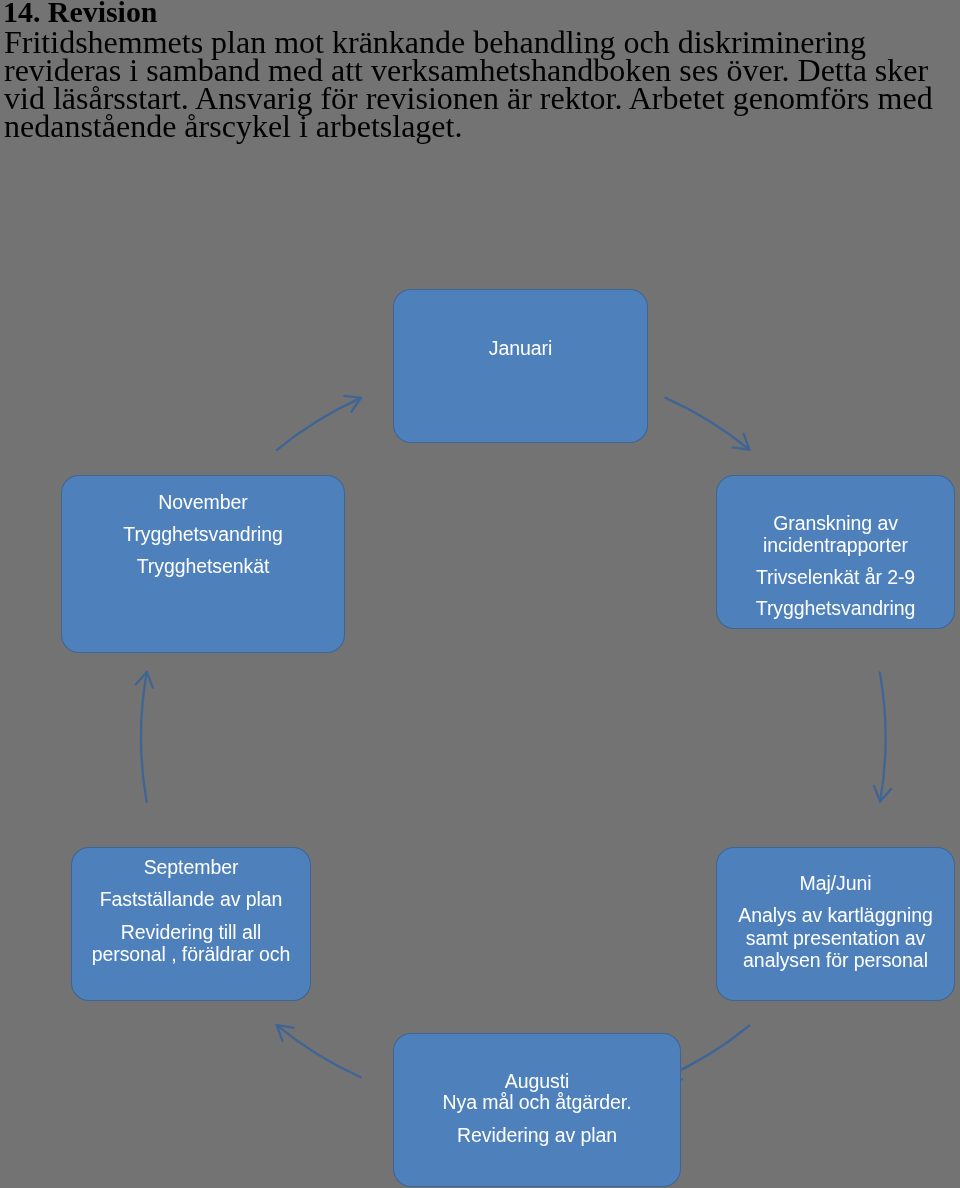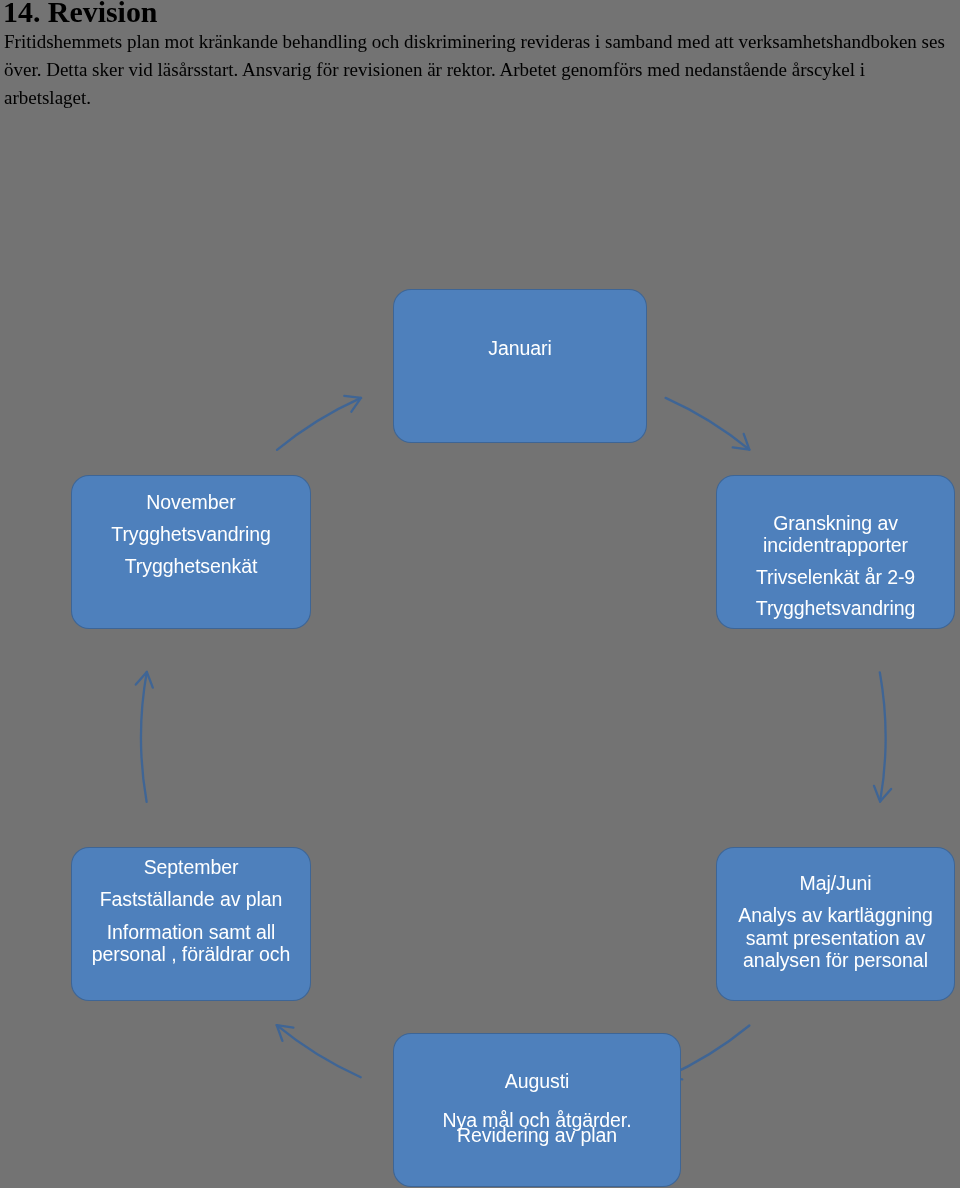--- a/index.html
+++ b/index.html
@@ -2,21 +2,21 @@
 <html><head>
 <meta charset="utf-8">
 <style>
   html,body{margin:0;padding:0;background:#ffffff;}
   body{width:960px;height:1188px;overflow:hidden;}
   .page{position:relative;width:960px;height:1188px;background:#737373;
         font-family:"Liberation Serif",serif;color:#000;
         -webkit-font-smoothing:antialiased;transform:translateZ(0);}
   .doc-title{position:absolute;left:3px;top:-4px;font-size:29.9px;font-weight:bold;
              line-height:32px;white-space:nowrap;}
-  .doc-para{position:absolute;left:4px;top:28px;width:950px;font-size:19px;
+  .doc-para{position:absolute;left:4px;top:28px;width:950px;font-size:32px;
             line-height:28px;text-align:left;}
   .cycle{position:absolute;left:0;top:0;width:960px;height:1188px;}
   .node{position:absolute;background:#4e80bc;border-radius:17px;
         box-shadow:0 0 0 1px #3d6596;}
   .node-text{position:absolute;left:0;right:0;text-align:center;color:#ffffff;
              font-family:"Liberation Sans",sans-serif;font-size:19.5px;letter-spacing:-0.08px;
              line-height:22.5px;white-space:nowrap;}
   svg.arrows{position:absolute;left:0;top:0;width:960px;height:1188px;overflow:visible;}
 </style>
 </head>
@@ -39,50 +39,50 @@
         <path d="M891.1,788.9 L880.1,801.6 L874.0,785.9"></path>
         <path d="M749.4,1025.5 A372.3,372.3 0 0 1 665.6,1077.3"></path>
         <path d="M682.3,1079.3 L665.6,1077.3 L675.2,1063.5"></path>
         <path d="M360.7,1077.2 A372.3,372.3 0 0 1 276.7,1025.1"></path>
         <path d="M282.4,1040.9 L276.7,1025.1 L293.4,1027.6"></path>
         <path d="M146.6,801.8 A372.3,372.3 0 0 1 146.8,671.9"></path>
         <path d="M135.8,684.6 L146.8,671.9 L152.8,687.6"></path>
       </g>
     </svg>
 
-    <div class="node" style="left:394px;top:289.5px;width:252px;height:152px;">
+    <div class="node" style="left:394px;top:289.5px;width:214px;height:152px;padding-left:39px;">
       <div class="node-text" style="top:47.9px;">Januari</div>
     </div>
 
     <div class="node" style="left:717px;top:475.5px;width:237px;height:152px;">
       <div class="node-text" style="top:36.4px;">Granskning av</div>
       <div class="node-text" style="top:58.4px;">incidentrapporter</div>
       <div class="node-text" style="top:90.4px;">Trivselenkät år 2-9</div>
       <div class="node-text" style="top:121.9px;">Trygghetsvandring</div>
     </div>
 
     <div class="node" style="left:717px;top:847.5px;width:237px;height:152px;">
       <div class="node-text" style="top:24.9px;">Maj/Juni</div>
       <div class="node-text" style="top:56.9px;">Analys av kartläggning</div>
       <div class="node-text" style="top:79.9px;">samt presentation av</div>
       <div class="node-text" style="top:101.9px;text-align:center;">analysen för personal</div>
     </div>
 
     <div class="node" style="left:394px;top:1033.5px;width:238px;height:152px;padding-left:48px;">
       <div class="node-text" style="top:36.4px;">Augusti</div>
-      <div class="node-text" style="top:75px;">Nya mål och åtgärder.</div>
+      <div class="node-text" style="top:57px;">Nya mål och åtgärder.</div>
       <div class="node-text" style="top:90.4px;">Revidering av plan</div>
     </div>
 
     <div class="node" style="left:72px;top:847.5px;width:238px;height:152px;">
       <div class="node-text" style="top:8.4px;">September</div>
       <div class="node-text" style="top:40.9px;">Fastställande av plan</div>
-      <div class="node-text" style="top:73.4px;">Information samt all</div>
+      <div class="node-text" style="top:73.4px;">Revidering till all</div>
       <div class="node-text" style="top:95.9px;">personal , föräldrar och</div>
     </div>
 
-    <div class="node" style="left:72px;top:475.5px;width:238px;height:152px;">
+    <div class="node" style="left:62px;top:475.5px;width:238px;height:176px;padding-left:44px;">
       <div class="node-text" style="top:15.9px;">November</div>
       <div class="node-text" style="top:47.9px;">Trygghetsvandring</div>
       <div class="node-text" style="top:79.9px;">Trygghetsenkät</div>
     </div>
   </div>
 </div>
 
 </body></html>

